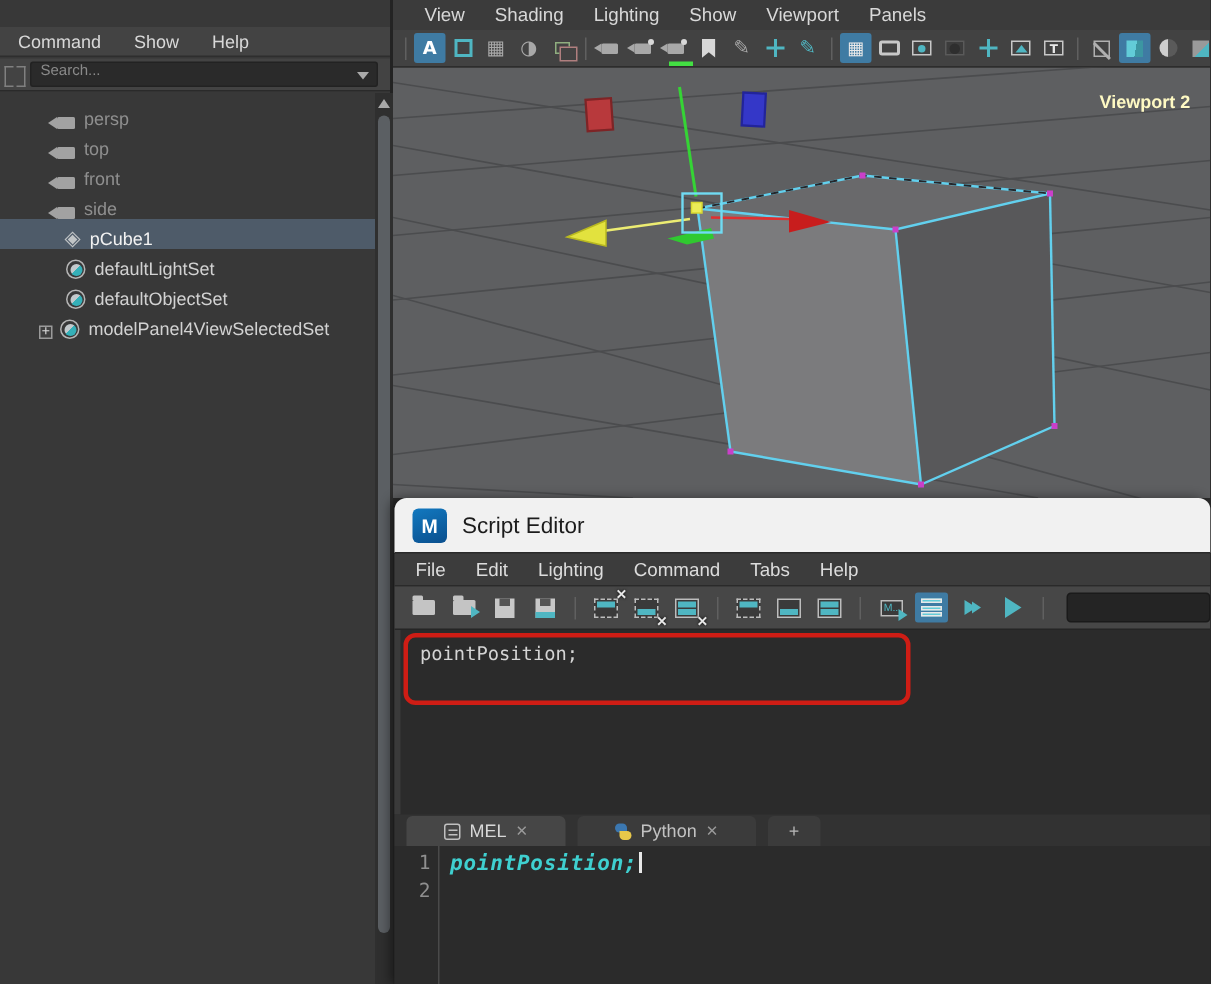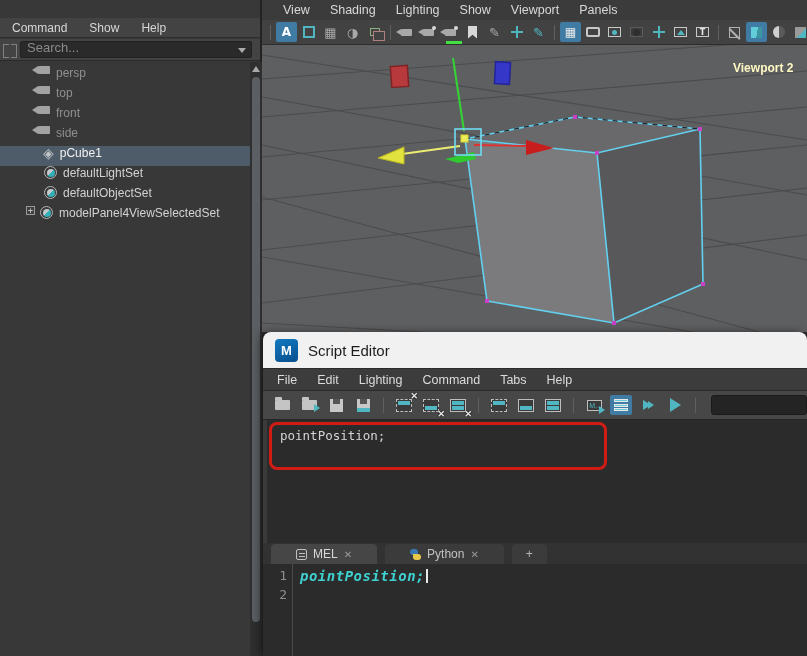--- a/index.html
+++ b/index.html
@@ -15,26 +15,26 @@
   .ol-menubar { position:absolute; left:0; top:18px; width:100%; height:20px; background:#434343;
                 display:flex; align-items:center; gap:22px; padding-left:12px; border-bottom:1px solid #2e2e2e; }
   .ol-menubar span { color:#d8d8d8; font-size:12px; }
   .ol-searchrow { position:absolute; left:0; top:39px; width:100%; height:22px; background:#434343;
                   display:flex; align-items:center; border-bottom:1px solid #2a2a2a; }
   .sync-icon { width:14px; height:14px; margin:0 3px; position:relative; opacity:.7; }
   .sync-icon::before, .sync-icon::after { content:""; position:absolute; border:1.5px solid #9a9a9a; width:5px; height:12px; top:1px; }
   .sync-icon::before { left:0; border-right:none; }
   .sync-icon::after { right:0; border-left:none; }
   .ol-search { flex:1; height:17px; margin-right:8px; background:#2a2a2a; border:1px solid #222;
-               border-radius:2px; color:#bdbdbd; font-size:13px; padding:0 16px 5px 6px; outline:none; }
+               border-radius:2px; color:#bdbdbd; font-size:10px; padding:0 16px 5px 6px; outline:none; }
   .ol-search::placeholder { color:#8a8a8a; }
   .dd-arrow { position:absolute; right:14px; top:48px; width:0; height:0;
               border-left:4px solid transparent; border-right:4px solid transparent; border-top:5px solid #aaa; }
   .ol-tree { position:absolute; left:0; top:62px; width:250px; bottom:0; background:#383838; }
-  .ol-row { position:absolute; left:0; width:250px; height:20px; display:flex; align-items:flex-start; }
+  .ol-row { position:absolute; left:0; width:250px; height:20px; display:flex; align-items:flex-end; }
   .ol-row.selected { background:#4e5b69; }
   .ol-label { font-size:12px; color:#d2d2d2; margin-left:6px; }
   .ol-row.muted .ol-label { color:#8f8f8f; }
   .ol-row.selected .ol-label { color:#f2f2f2; }
   .cam-icon { width:12px; height:8px; background:#a2a2a2; border-radius:1px; position:relative; margin-left:0; }
   .cam-icon::before { content:""; position:absolute; left:-6px; top:0; width:0; height:0;
       border-right:6px solid #a2a2a2; border-top:4px solid transparent; border-bottom:4px solid transparent; }
   .cube-glyph { color:#c0c4c6; font-size:14px; line-height:14px; font-family:"DejaVu Sans",sans-serif; }
   .set-icon { width:13px; height:13px; border:1.5px solid #b5b5b5; border-radius:50%; position:relative; background:#383838; }
   .set-icon::after { content:""; position:absolute; inset:1.5px; border-radius:50%;

